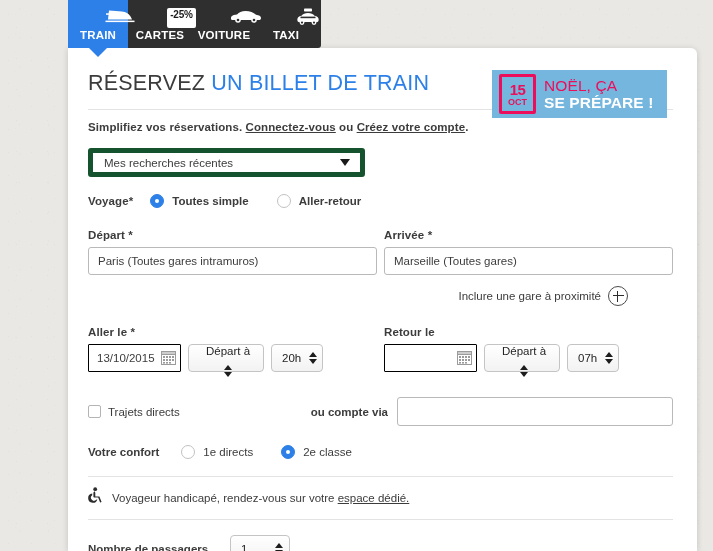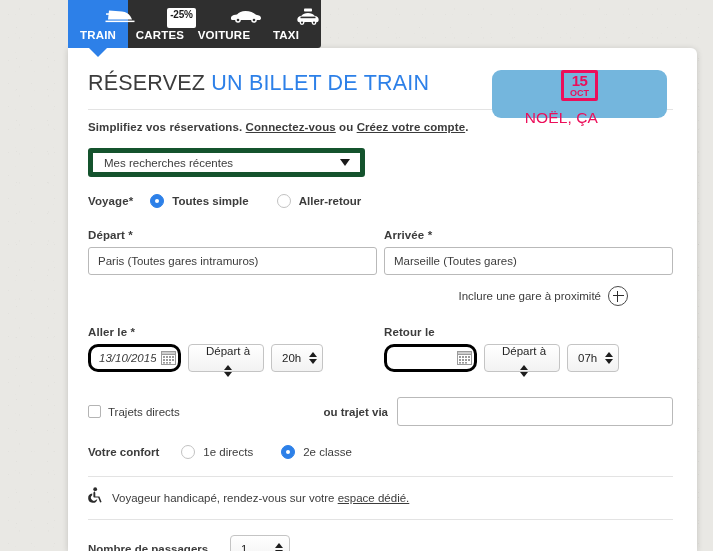--- a/index.html
+++ b/index.html
@@ -138,28 +138,27 @@
   }
 
   
   .promo {
     position: absolute;
     right: 30px;
     top: 22px;
     width: 175px;
     height: 48px;
     background: #74b6dd;
-    border-radius: 9px;
+    border-radius: 0;
     display: flex;
     align-items: center;
     gap: 8px;
     padding: 0 7px;
     box-sizing: border-box;
     cursor: pointer;
-    flex-direction: column;
   }
   .promo-date {
     border: 3px solid #ec0e5a;
     border-radius: 2px;
     width: 31px;
     height: 34px;
     display: flex;
     flex-direction: column;
     align-items: center;
     justify-content: center;
@@ -307,30 +306,29 @@
   .date-fields { display: flex; gap: 7px; margin-top: 6px; }
 
   .date-input-wrap {
     position: relative;
     width: 93px;
     height: 28px;
   }
   .date-input {
     width: 100%;
     height: 28px;
-    border: 3px solid #000000;
-    border-radius: 10px;
+    border: 1px solid #000000;
+    border-radius: 1px;
     box-sizing: border-box;
     font-size: 11.5px;
     color: #3c3c3c;
     padding: 0 22px 0 8px;
     font-family: "Liberation Sans", sans-serif;
     background: #ffffff;
     outline: none;
-    font-style: italic;
   }
   .cal-icon {
     position: absolute;
     right: 5px;
     top: 6px;
     width: 15px;
     height: 15px;
     cursor: pointer;
   }
 
@@ -653,21 +651,21 @@
                   <span class="down"></span>
                 </span>
             </div>
           </div>
         </div>
       </div>
 
       <div class="direct-row">
         <span class="checkbox"></span>
         <span class="direct-text">Trajets directs</span>
-        <span class="via-label">ou trajet via</span>
+        <span class="via-label">ou compte via</span>
         <input class="via-input" type="text" value="" style="">
       </div>
 
       <div class="confort-row">
         <span class="confort-label">Votre confort</span>
         <span class="radio"></span>
         <span class="confort-text">1e directs</span>
         <span class="radio checked" style="margin-left:28px;"></span>
         <span class="confort-text">2e classe</span>
       </div>

